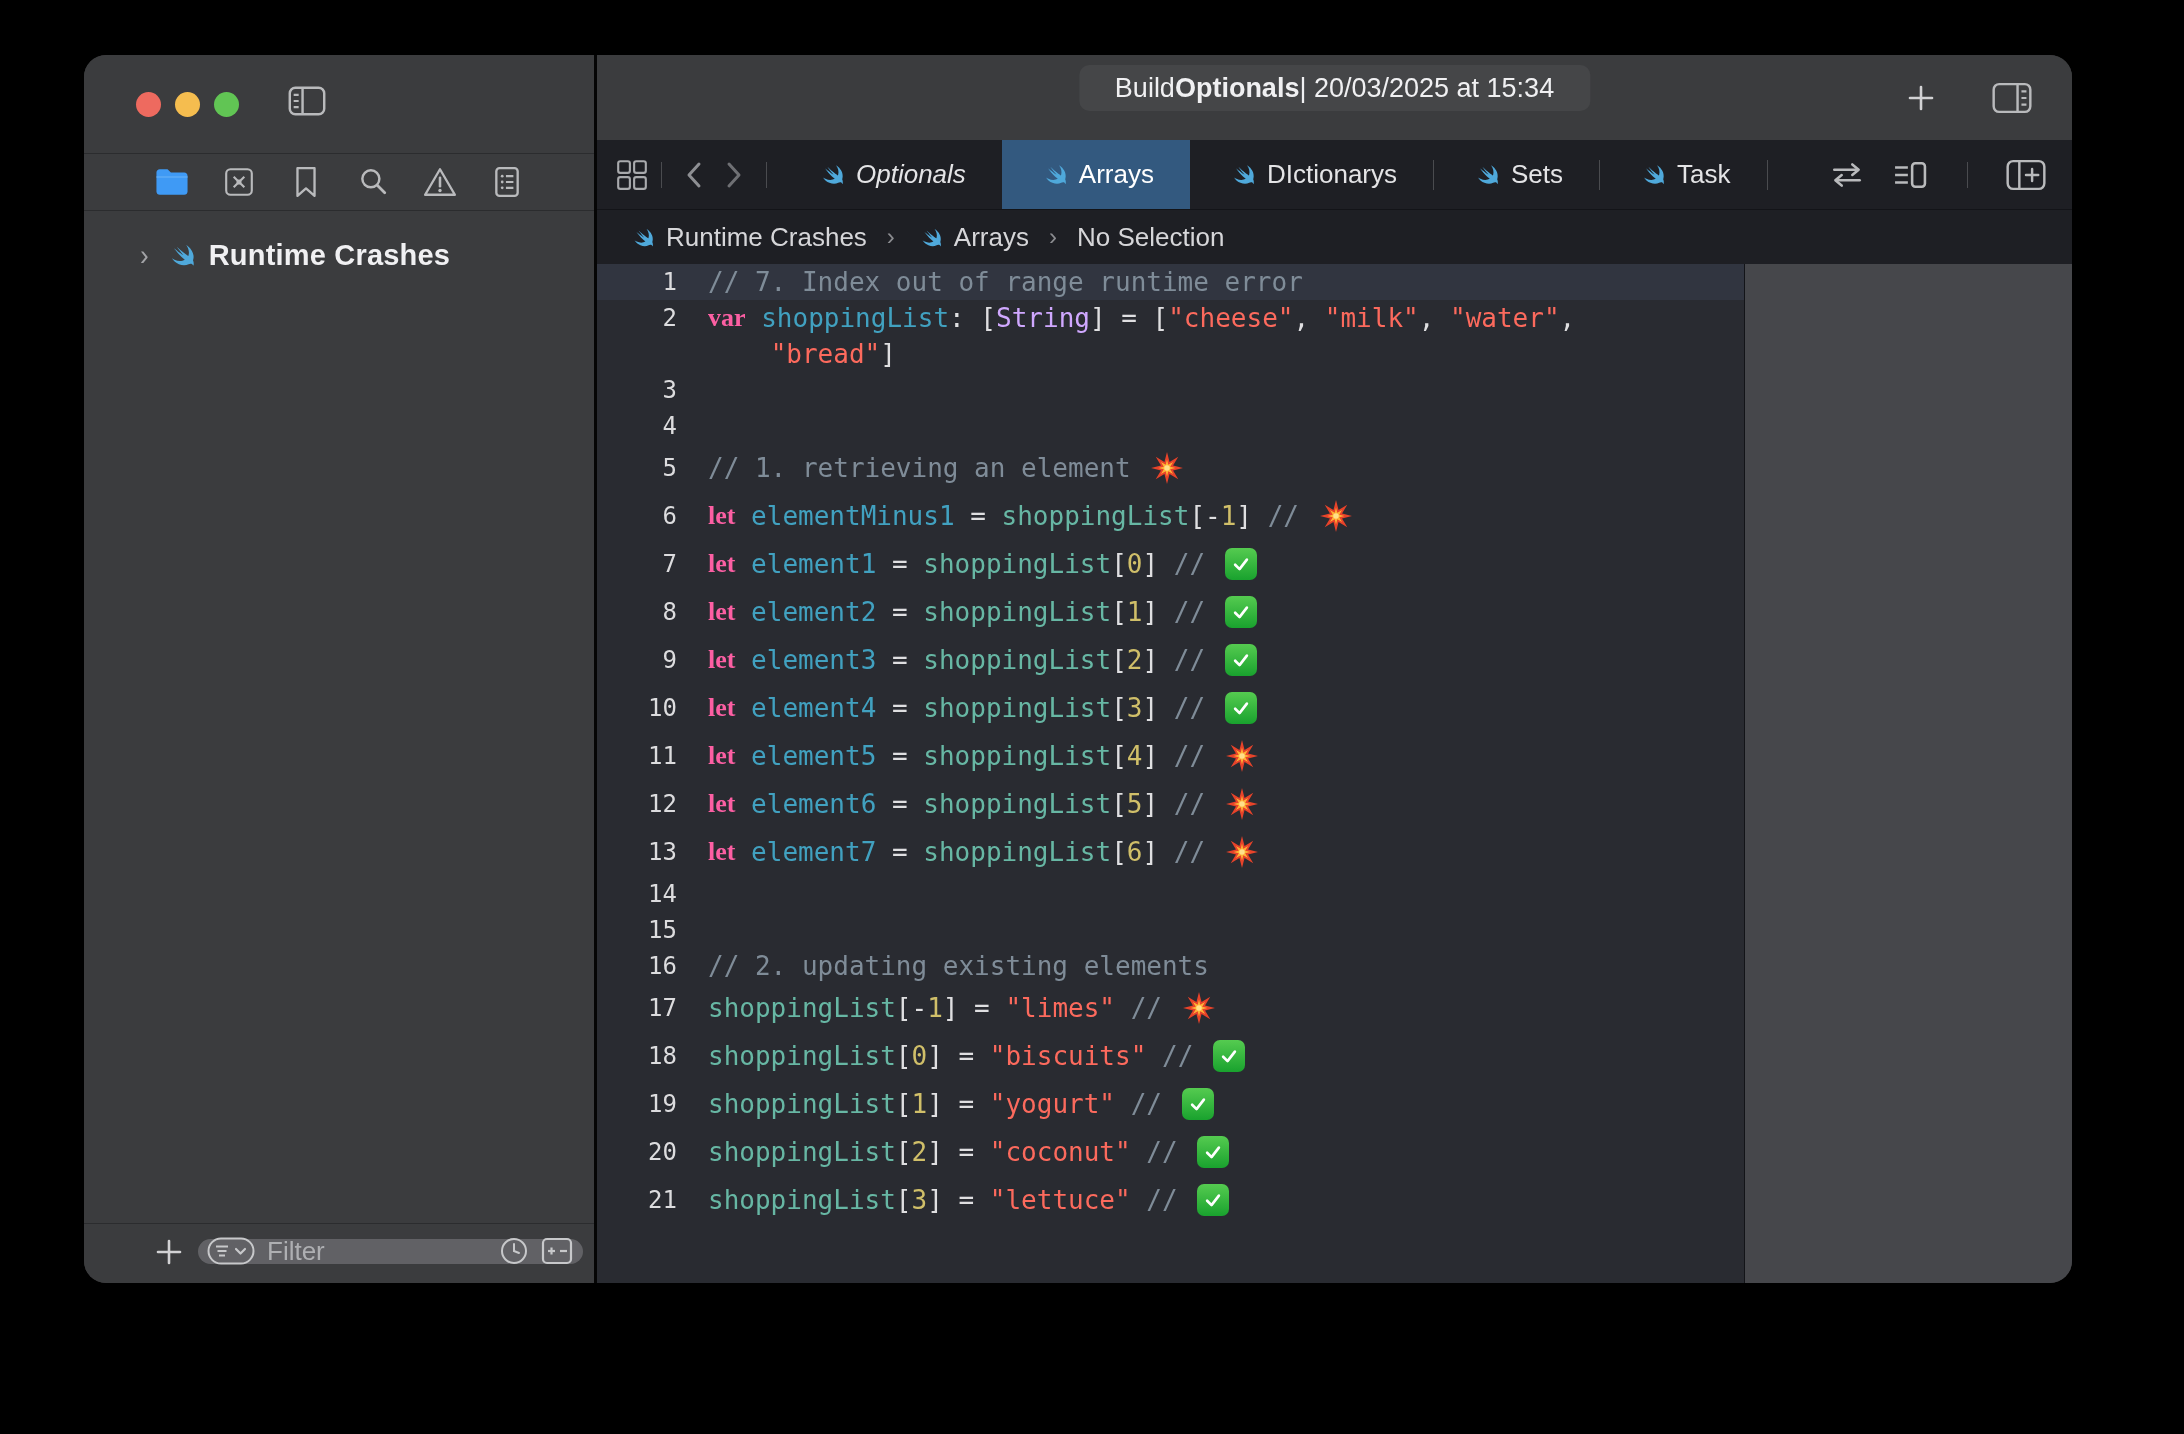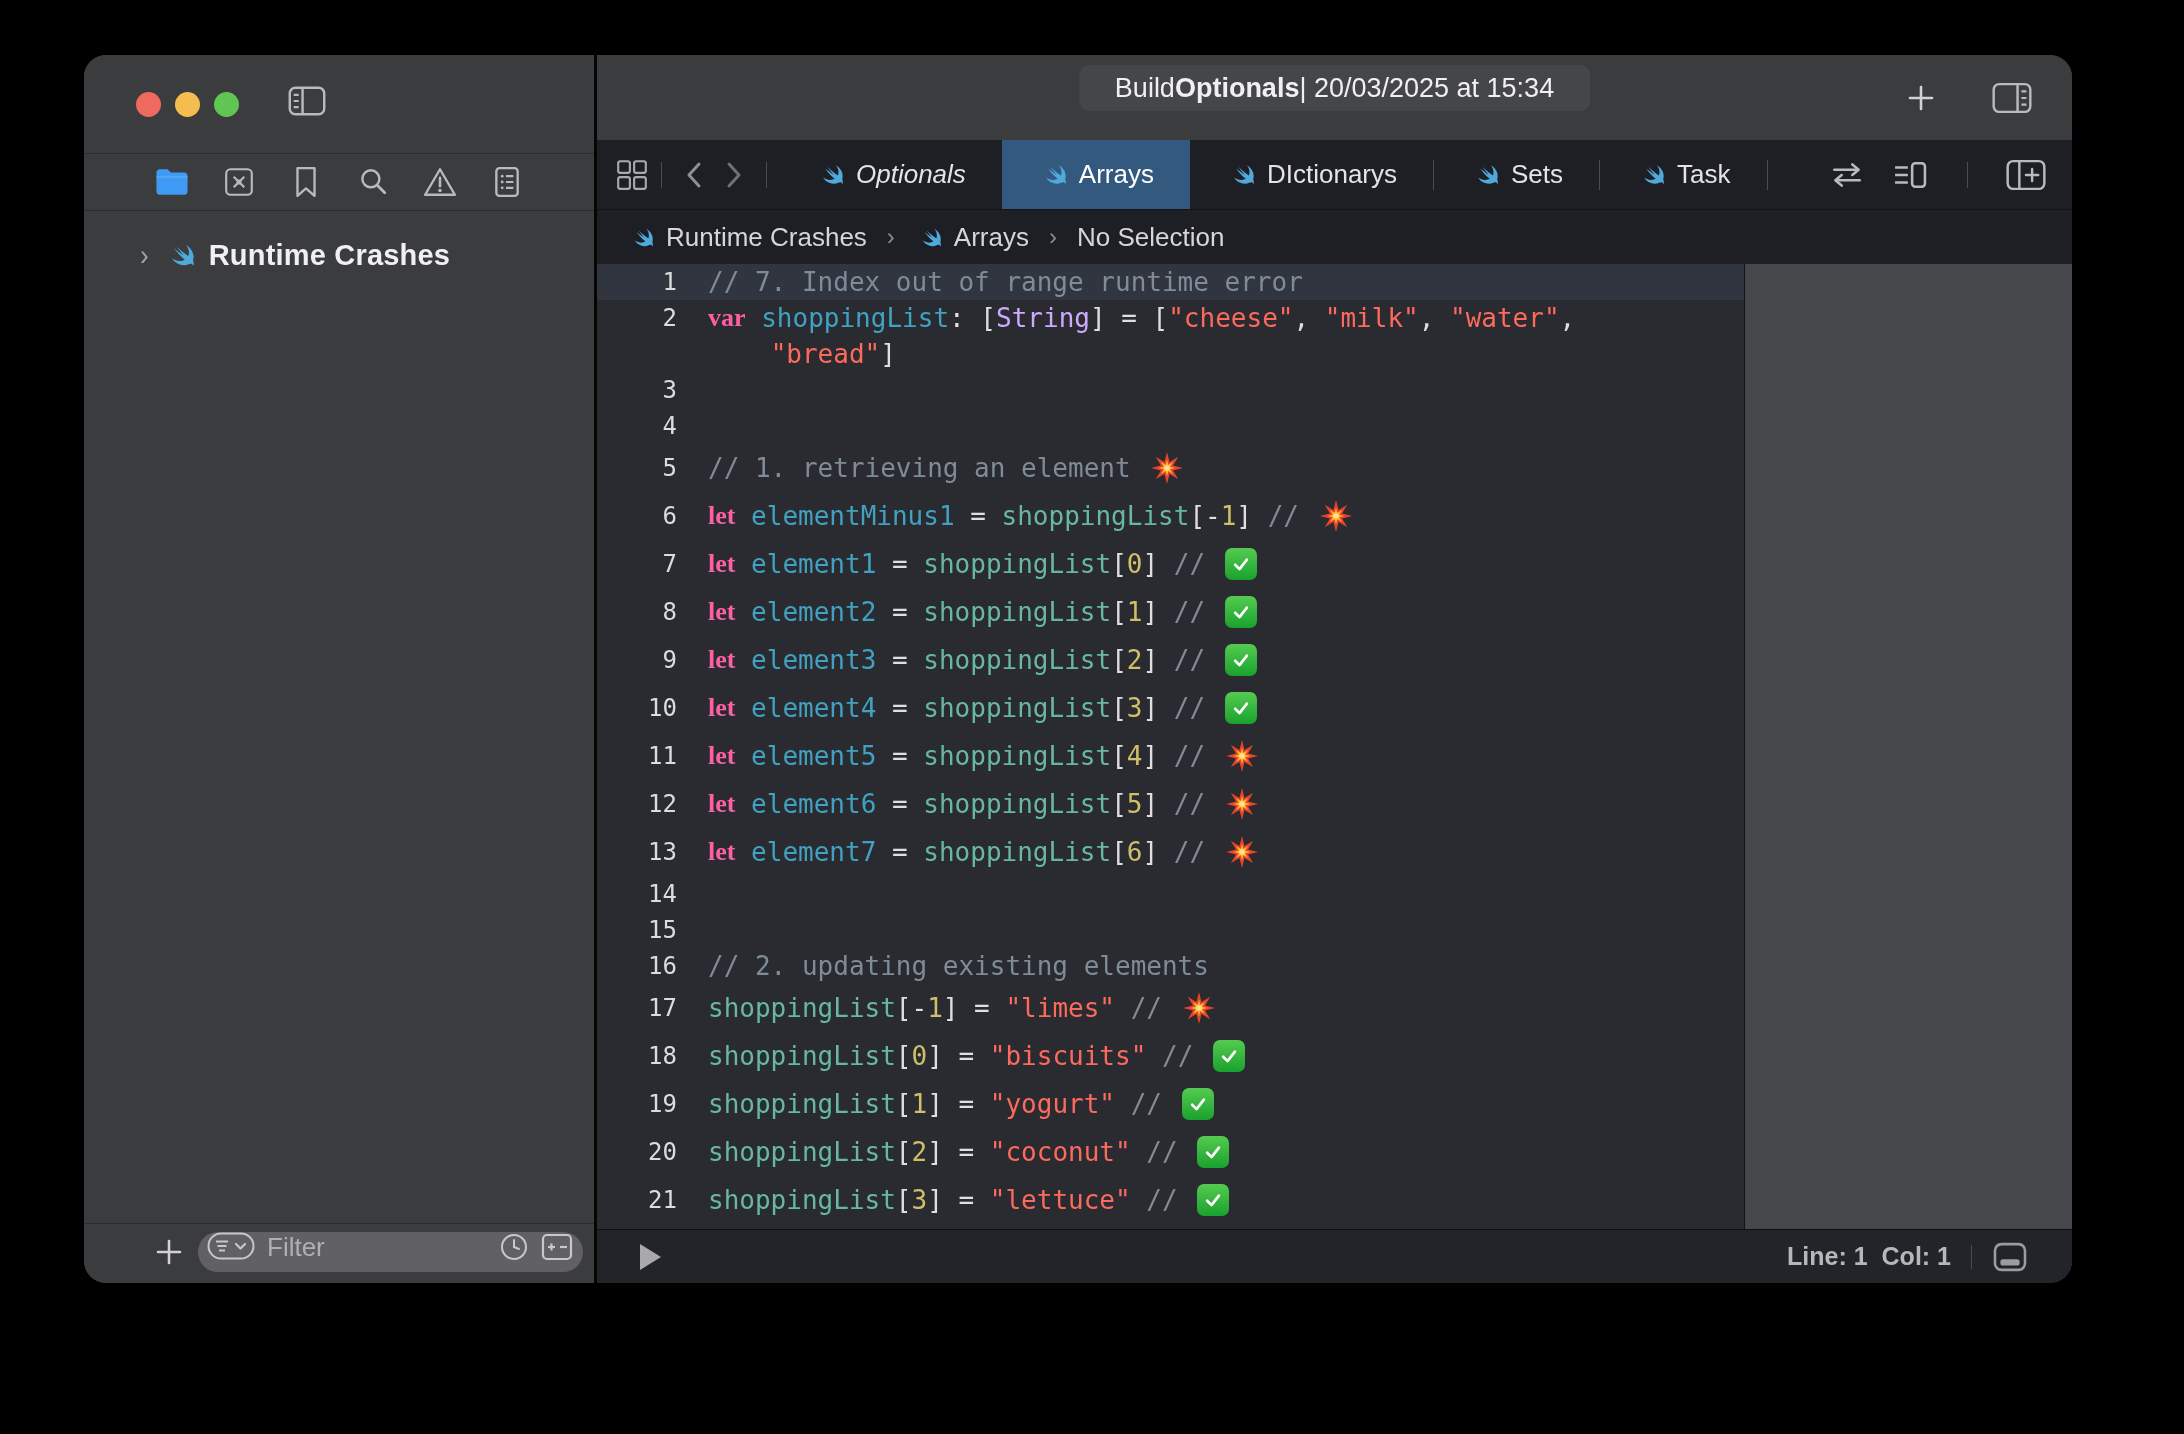--- a/index.html
+++ b/index.html
@@ -23,21 +23,21 @@
   .light.red{background:var(--traffic-red);} .light.yellow{background:var(--traffic-yellow);} .light.green{background:var(--traffic-green);}
   .sb-toggle{position:absolute;left:204px;top:31px;}
   .sb-navicons{height:56px;display:flex;align-items:center;justify-content:center;gap:27px;border-bottom:1px solid #2b2c2e;}
   .navicon{display:flex;align-items:center;justify-content:center;width:40px;height:40px;}
   .sb-tree{flex:1;padding-top:18px;}
   .tree-row{display:flex;align-items:center;height:52px;padding-left:56px;}
   .tree-chevron{color:#a2a3a6;font-size:26px;margin-right:14px;transform:scaleY(1.15);}
   .tree-row .label{color:#f0f0f2;font-size:29px;font-weight:700;margin-left:14px;letter-spacing:.2px;}
   .sb-filterbar{height:55px;display:flex;align-items:center;border-top:1px solid #2b2c2e;padding:0 11px 4px 70px;}
   .plus-btn{margin-right:14px;display:flex;}
-  .filter-pill{flex:1;height:24px;border-radius:20px;background:rgba(150,151,155,.42);display:flex;align-items:flex-start;padding:0 10px 16px 9px;}
+  .filter-pill{flex:1;height:24px;border-radius:20px;background:rgba(150,151,155,.42);display:flex;align-items:center;padding:0 10px 1px 9px;}
   .filter-pill .ph{color:#aeafb2;font-size:26px;margin-left:12px;flex:1;}
   
   .main{flex:1;display:flex;flex-direction:column;min-width:0;}
   .m-toolbar{height:85px;position:relative;background:var(--window-bg);}
   .status-pill{position:absolute;left:50%;top:10px;transform:translateX(-50%);height:46px;background:#454648;
     border-radius:10px;display:flex;align-items:center;padding:0 36px;color:#f0f0f2;font-size:27px;white-space:nowrap;justify-content:flex-end;}
   .tb-right{position:absolute;right:0;top:0;height:85px;display:flex;align-items:center;gap:56px;padding-right:40px;}
   
   .m-tabbar{height:69px;background:var(--tabbar-bg);display:flex;align-items:stretch;}
   .tab-left{display:flex;align-items:center;padding-left:18px;}
@@ -471,31 +471,14 @@
           <div class="code-row tall">
             <span class="gutter">21</span>
             <span class="code-text"><span class="tk-rf">shoppingList</span><span class="tk-pl">[</span><span class="tk-nm">3</span><span class="tk-pl">] = </span><span class="tk-st">"lettuce"</span><span class="tk-pl"> </span><span class="tk-cm">// </span><span class="icn"><span class="icn-check"><svg width="22" height="22" viewBox="0 0 30 30">
                     <polyline points="7,16 13,22 23,9" fill="none" stroke="#fff" stroke-width="3.6" stroke-linecap="round" stroke-linejoin="round"></polyline>
                   </svg></span></span></span>
           </div>
         </div>
       <div class="results"></div>
     </div>
 
-    <div class="m-statusbar">
-      <span class="play-btn">
-          <svg width="24" height="28" viewBox="0 0 24 28">
-            <polygon points="2,1 2,27 23,14" fill="#a9a9ab"></polygon>
-          </svg>
-        </span>
-      <div class="sb-right">
-        <span class="linecol">Line: 1  Col: 1</span>
-        <span class="vsep"></span>
-        <span>
-            <svg width="36" height="30" viewBox="0 0 32 28">
-              <rect x="2" y="2" width="28" height="24" rx="6" fill="none" stroke="#9b9c9f" stroke-width="2.4"></rect>
-              <rect x="7" y="16" width="18" height="6" rx="2.5" fill="#9b9c9f"></rect>
-            </svg>
-          </span>
-      </div>
-    </div>
   </div>
 </div>
 
 </body></html>

